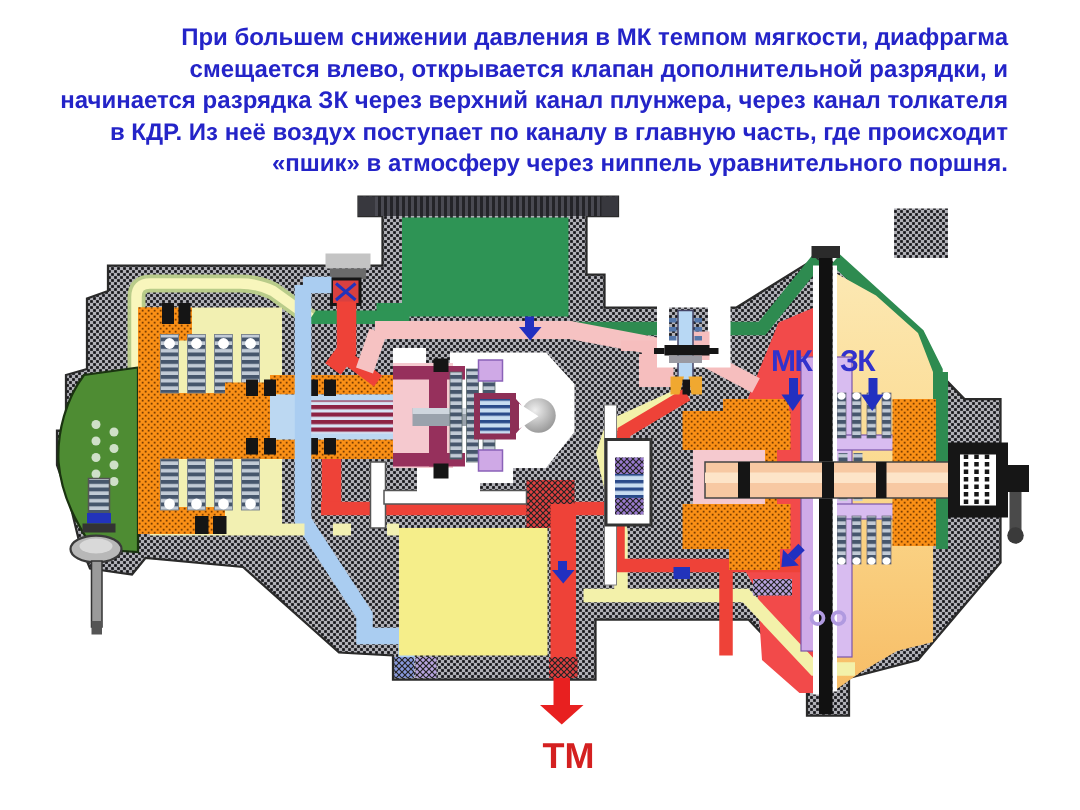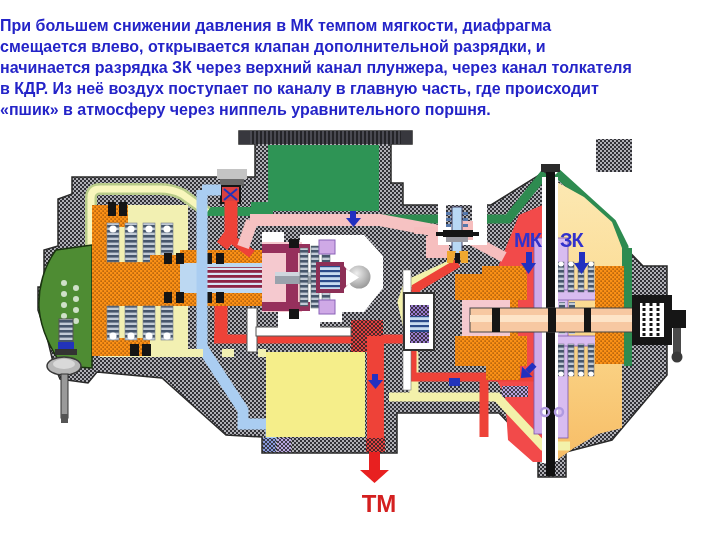--- a/index.html
+++ b/index.html
@@ -1,17 +1,17 @@
 <!DOCTYPE html>
 <html><head>
 <meta charset="utf-8">
 <style>
 html,body{margin:0;padding:0;background:#fff;width:720px;height:540px;overflow:hidden;}
 #page{position:relative;width:720px;height:540px;font-family:"Liberation Sans",sans-serif;}
-#toptext{position:absolute;left:0;top:15px;width:672px;text-align:left;color:#2424c8;font-weight:bold;font-size:16px;line-height:21px;white-space:nowrap;}
+#toptext{position:absolute;left:0;top:15px;width:672px;text-align:right;color:#2424c8;font-weight:bold;font-size:16px;line-height:21px;white-space:nowrap;}
 svg{position:absolute;left:0;top:0;}
 </style>
 </head>
 <body>
 <div id="page">
 
 <div id="toptext">При большем снижении давления в МК темпом мягкости, диафрагма<br>смещается влево, открывается клапан дополнительной разрядки, и<br>начинается разрядка ЗК через верхний канал плунжера, через канал толкателя<br>в КДР. Из неё воздух поступает по каналу в главную часть, где происходит<br>«пшик» в атмосферу через ниппель уравнительного поршня.</div>
 <svg width="720" height="540" viewBox="0 0 720 540">
 <defs>
 <pattern id="stip" width="4" height="4" patternUnits="userSpaceOnUse">

